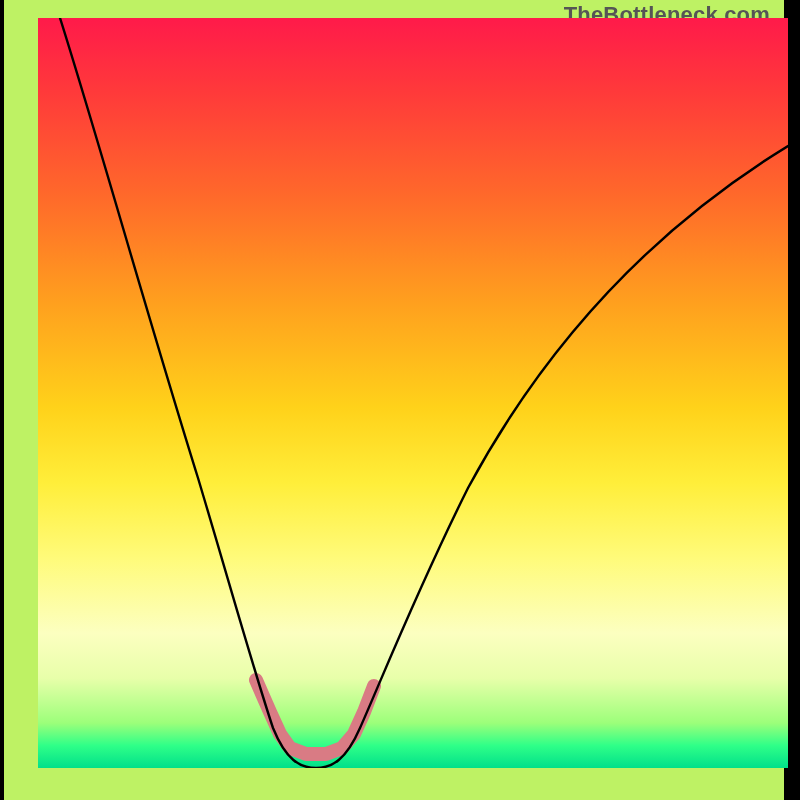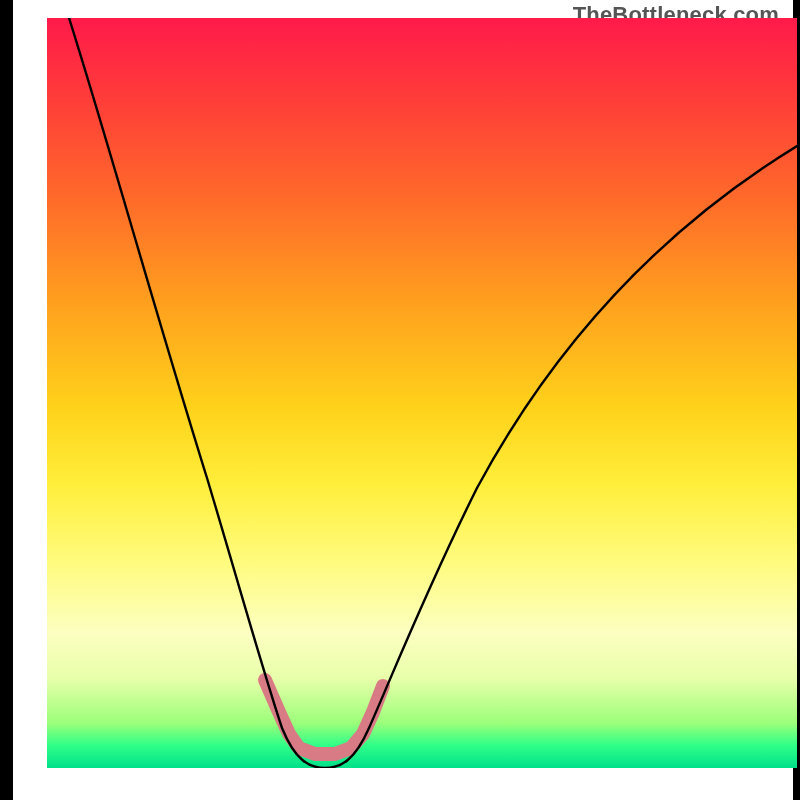--- a/index.html
+++ b/index.html
@@ -1,21 +1,21 @@
 <!DOCTYPE html>
 <html><head>
 <meta charset="utf-8">
 <style>
   * { margin: 0; padding: 0; box-sizing: border-box; }
   html, body { width: 800px; height: 800px; background: #000; overflow: hidden; }
   .frame {
     position: absolute;
-    left: 13px; top: 0;
+    left: 4px; top: 0;
     width: 780px; height: 800px;
-    background: #ffffff;
+    background: #bef264;
   }
   .plot {
     position: absolute;
     left: 34px;
     top: 18px;
     width: 750px;
     height: 750px;
     background: linear-gradient(to bottom,
       #ff1a4a 0%,
       #ff3a3a 10%,

